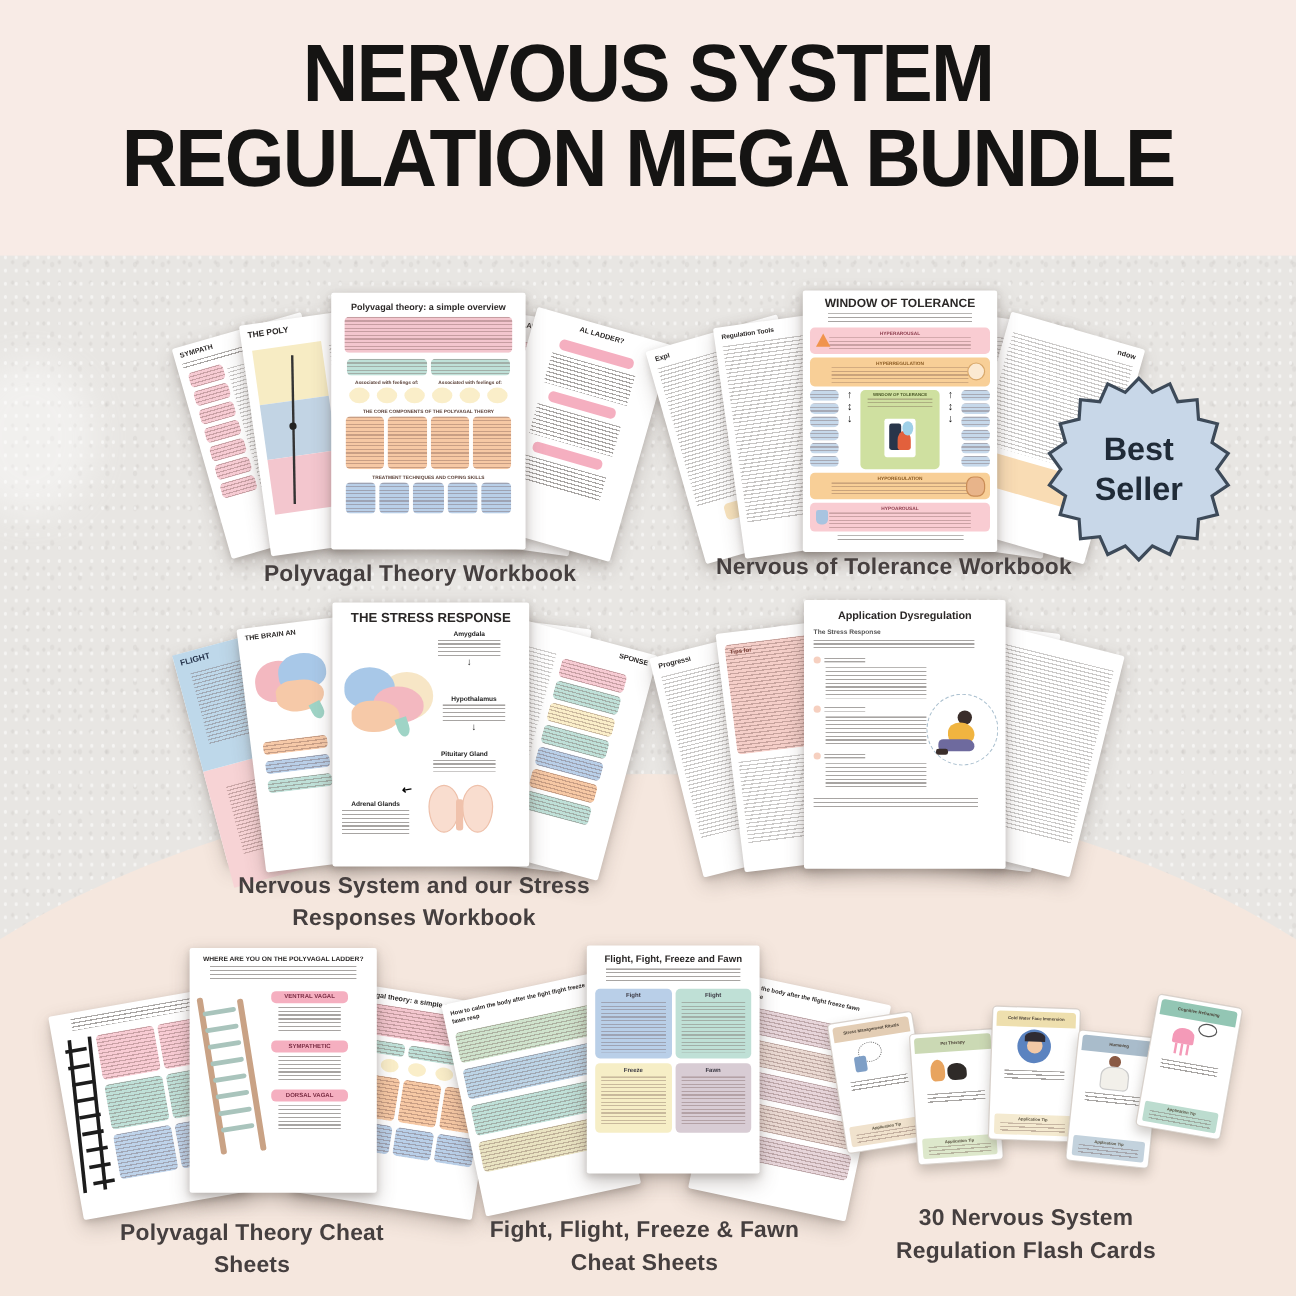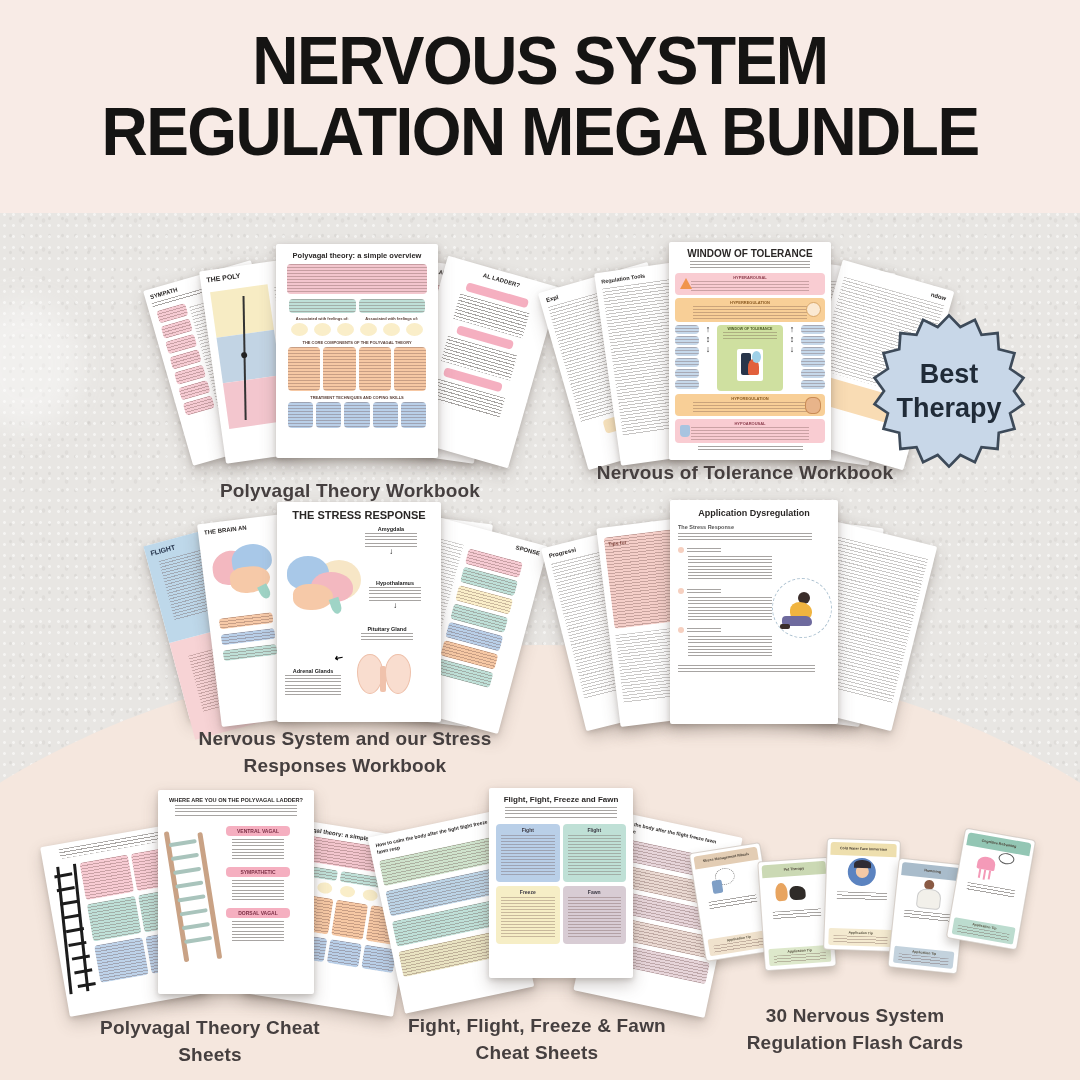--- a/index.html
+++ b/index.html
@@ -138,21 +138,21 @@
       <div class="minihead" style="margin-top:4px">TREATMENT TECHNIQUES AND COPING SKILLS</div>
       <div class="row" style="margin:2px 5px 0">
         <div class="pill lnl" style="background-color:#b9cfe8;height:26px;flex:1"></div>
         <div class="pill lnl" style="background-color:#b9cfe8;height:26px;flex:1"></div>
         <div class="pill lnl" style="background-color:#b9cfe8;height:26px;flex:1"></div>
         <div class="pill lnl" style="background-color:#b9cfe8;height:26px;flex:1"></div>
         <div class="pill lnl" style="background-color:#b9cfe8;height:26px;flex:1"></div>
       </div>
     </div>
   </div>
-  <div class="abs caption" style="left:160px;top:478px;width:380px">Polyvagal Theory Workbook</div>
+  <div class="abs caption" style="left:160px;top:466px;width:380px">Polyvagal Theory Workbook</div>
 
   <div class="abs" style="left:555px;top:238px;width:380px;height:232px">
     <div class="pg" style="left:6px;top:36px;width:102px;height:172px;transform:rotate(-16deg);padding:6px">
       <div class="pgt b" style="font-size:6px">Expl</div>
       <div class="ln" style="margin-top:4px;height:120px;opacity:.65"></div>
       <div class="pill" style="background:#f8e3bd;height:14px;width:60px;margin:4px auto 0"></div>
     </div>
     <div class="pg" style="left:52px;top:26px;width:112px;height:182px;transform:rotate(-8deg);padding:6px">
       <div class="pgt b" style="font-size:5.5px">Regulation Tools</div>
       <div class="ln" style="margin-top:4px;height:150px;opacity:.65"></div>
@@ -226,21 +226,21 @@
     </div>
   </div>
   <div class="abs caption" style="left:555px;top:460px;width:380px">Nervous of Tolerance Workbook</div>
 
   <div class="abs" style="left:860px;top:302px;width:178px;height:178px;z-index:5">
     <svg viewBox="0 0 200 200" width="178" height="178">
       <polygon points="100.0,15.0 112.7,28.1 129.1,20.1 136.5,36.8 154.6,34.9 155.9,53.1 173.6,57.5 168.6,75.0 183.7,85.2 173.0,100.0 183.7,114.8 168.6,125.0 173.6,142.5 155.9,146.9 154.6,165.1 136.5,163.2 129.1,179.9 112.7,171.9 100.0,185.0 87.3,171.9 70.9,179.9 63.5,163.2 45.4,165.1 44.1,146.9 26.4,142.5 31.4,125.0 16.3,114.8 27.0,100.0 16.3,85.2 31.4,75.0 26.4,57.5 44.1,53.1 45.4,34.9 63.5,36.8 70.9,20.1 87.3,28.1" fill="#c8d7e8" stroke="#3d4a59" stroke-width="3"></polygon>
     </svg>
     <div class="abs badgetxt" style="left:0;top:56px;width:178px">
       <div>Best</div>
-      <div>Therapy</div>
+      <div>Seller</div>
     </div>
   </div>
 
   <div class="abs" style="left:165px;top:498px;width:360px;height:232px">
     <div class="pg" style="left:0;top:32px;width:104px;height:180px;transform:rotate(-15deg)">
       <div style="background:#bed8ea;height:90px;padding:5px;position:relative">
         <div class="pgt b" style="font-size:7px;color:#24324a">FLIGHT</div>
         <div class="lnl" style="height:62px;width:55%;margin:6px 0 0 6px"></div>
       </div>
       <div style="background:#f7d3d5;height:90px;padding:5px">

